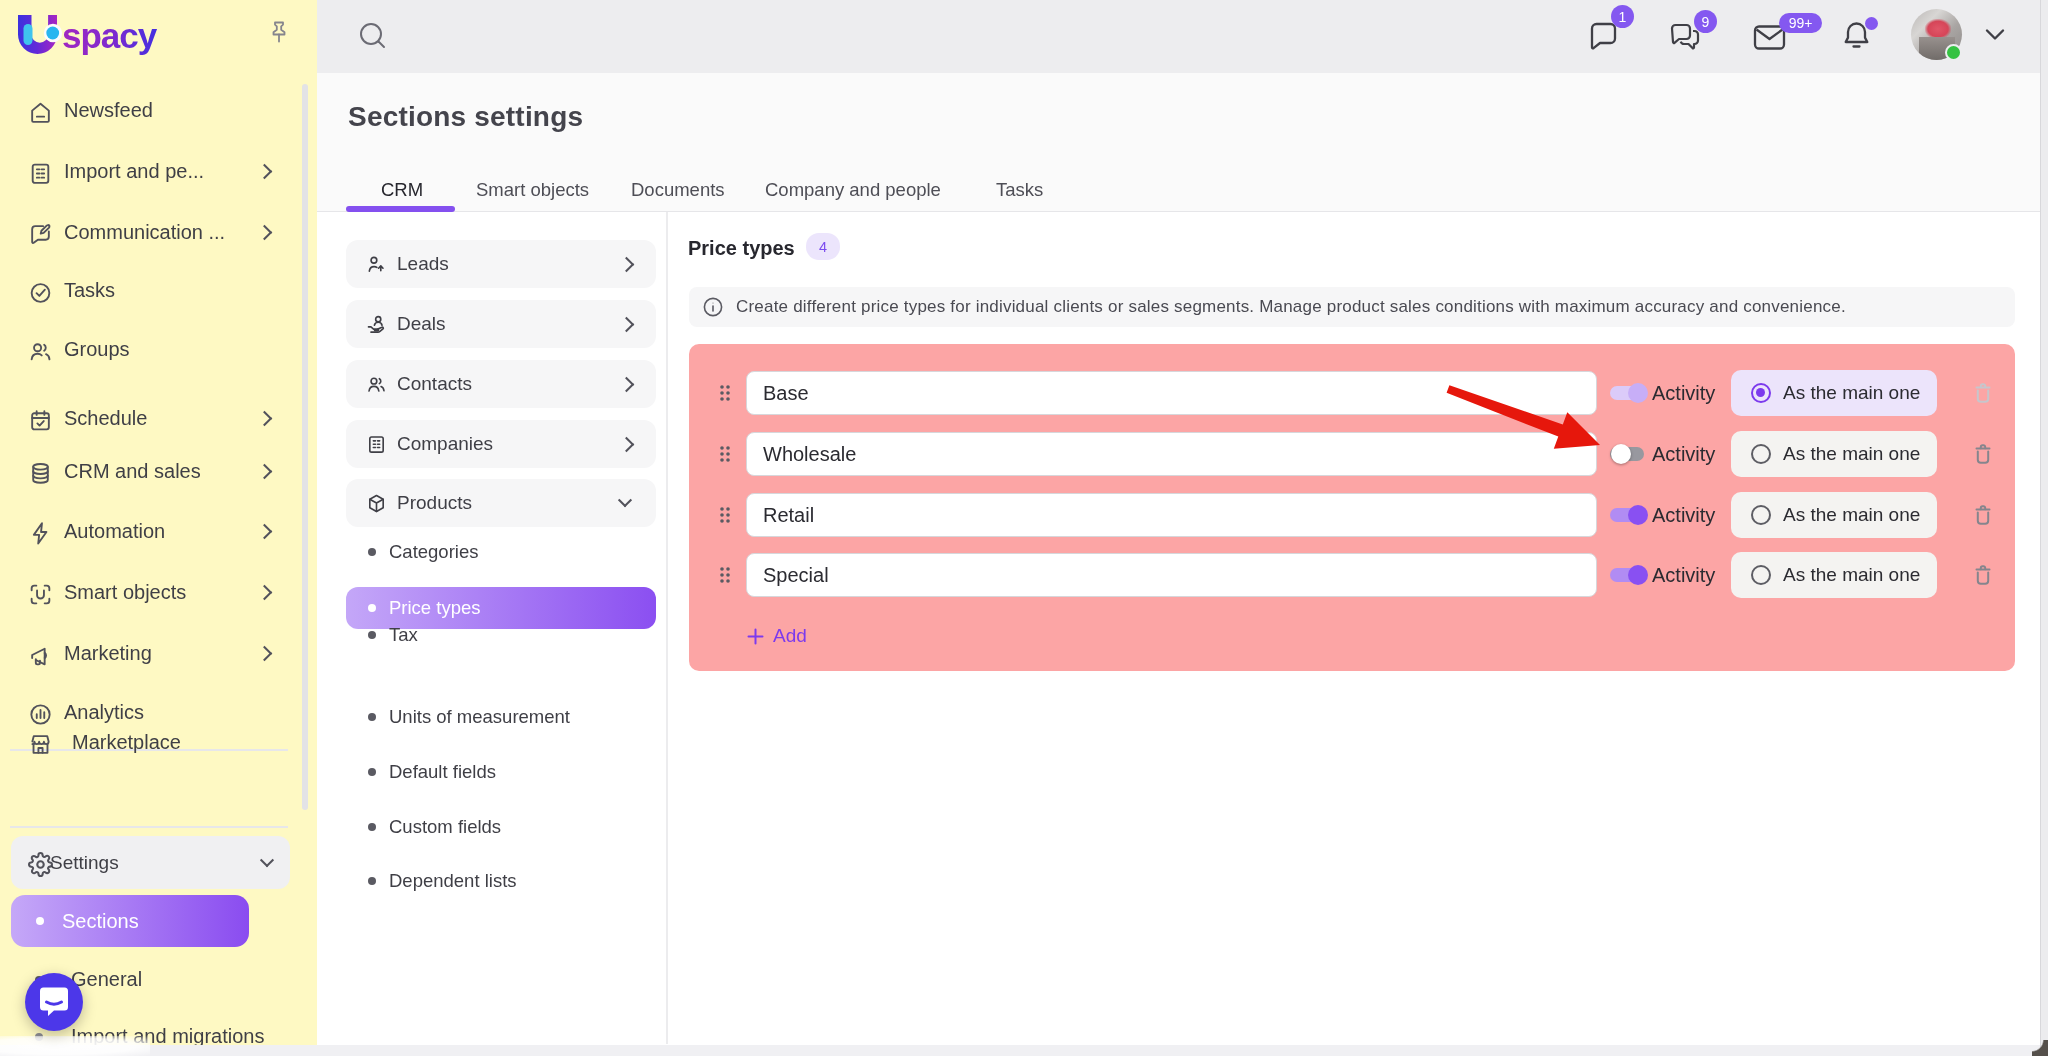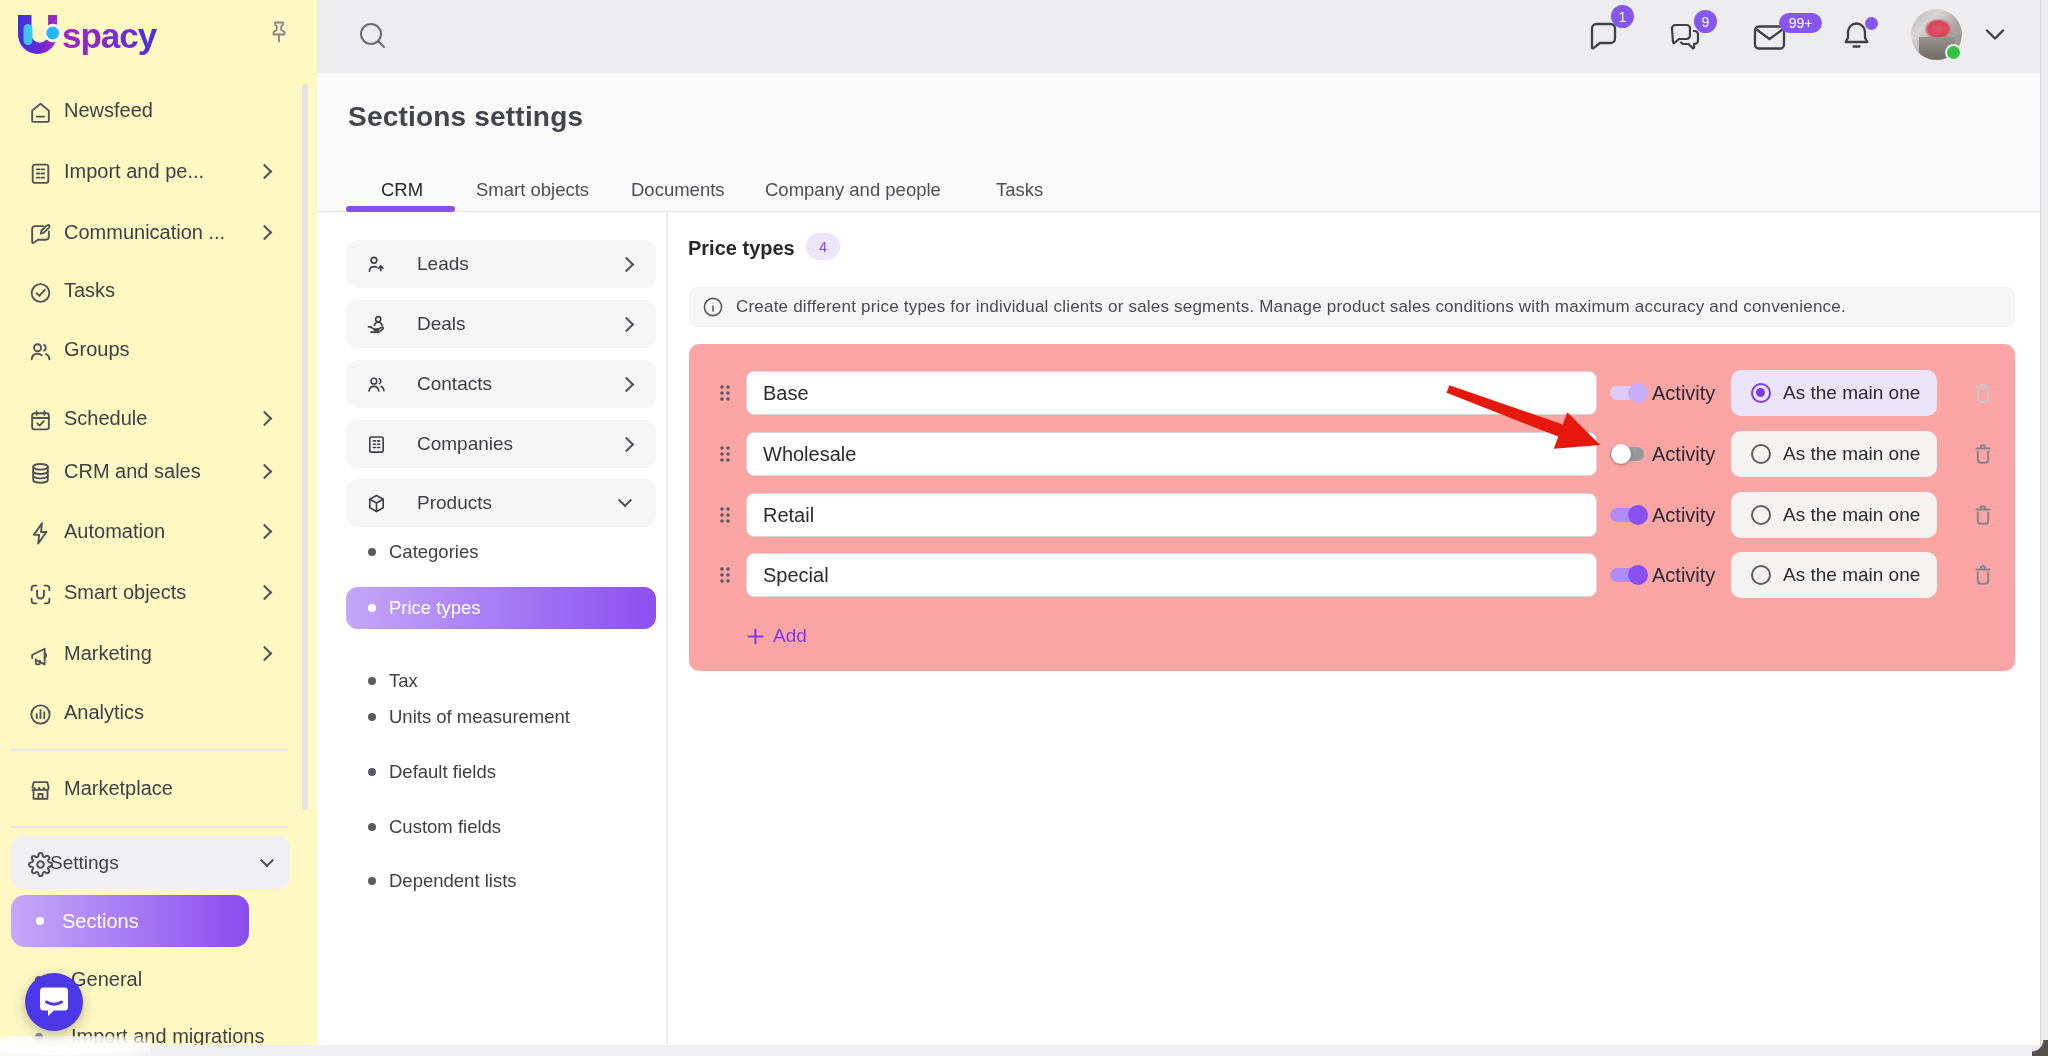--- a/index.html
+++ b/index.html
@@ -9,21 +9,21 @@
 svg{display:block}
 
 #topbar{left:317px;top:0;width:1731px;height:73px;background:#ededef;}
 
 #header{left:317px;top:73px;width:1731px;height:139px;background:#fafafa;border-bottom:1.5px solid #e6e6e9;}
 #title{left:348px;top:101px;font-size:28px;font-weight:bold;color:#44444c;letter-spacing:0.2px;}
 .tab{top:179px;font-size:18.5px;color:#4e4e56;}
 #tabline{left:346px;top:206px;width:109px;height:6px;background:#8450ef;border-radius:3px;}
 
 #vdivider{left:666px;top:212px;width:1.5px;height:832px;background:#ececee;}
-.card{left:346px;width:310px;height:48px;background:#f6f6f7;border-radius:12px;display:flex;align-items:center;padding:0 18px 0 20px;gap:20px;}
+.card{left:346px;width:310px;height:48px;background:#f6f6f7;border-radius:12px;display:flex;align-items:center;padding:0 18px 0 20px;}
 .card .lbl{font-size:19px;color:#3f3f46;margin-left:10px;flex:1}
 .subitem{left:368px;display:flex;align-items:center;font-size:18.5px;color:#3f3f46;height:22px;}
 .dot{width:8px;height:8px;border-radius:50%;background:#5a5a62;margin-right:13px;}
 #ptpill{left:346px;top:587px;width:310px;height:42px;border-radius:12px;
   background:linear-gradient(90deg,#c4a7f8,#8b4ff1);display:flex;align-items:center;padding-left:22px;}
 #ptpill .dot{background:#fff;}
 #ptpill span{color:#fff;font-size:18.5px;}
 
 #ctitle{left:688px;top:237px;font-size:20px;font-weight:700;color:#27272e;}
 #cbadge{left:806px;top:233px;width:34px;height:27px;border-radius:13px;background:#ece5fc;
@@ -133,21 +133,21 @@
       </svg>
     </span>
     <span class="lbl">Products</span>
     <span class="chevd"></span>
   </div>
 <div class="abs subitem" style="top:541px;"><span class="dot"></span>Categories</div>
 <div class="abs" id="ptpill">
     <span class="dot"></span>
     <span>Price types</span>
   </div>
-<div class="abs subitem" style="top:670px;text-align:right;"><span class="dot"></span>Tax</div>
+<div class="abs subitem" style="top:624px;text-align:right;"><span class="dot"></span>Tax</div>
 <div class="abs subitem" style="top:706px;"><span class="dot"></span>Units of measurement</div>
 <div class="abs subitem" style="top:761px;"><span class="dot"></span>Default fields</div>
 <div class="abs subitem" style="top:816px;"><span class="dot"></span>Custom fields</div>
 <div class="abs subitem" style="top:870px;"><span class="dot"></span>Dependent lists</div>
 
 <div class="abs" id="ctitle">Price types</div>
 <div class="abs" id="cbadge">4</div>
 <div class="abs" id="banner">
     <span id="infoic" style="display:inline-flex;">
       <svg width="22" height="22" viewBox="0 0 22 22" fill="none" stroke="#5a5a62" stroke-width="1.6">
@@ -435,21 +435,21 @@
   <div class="mitem" style="top:701px;">
       <span class="ic">
         <svg width="25" height="25" viewBox="0 0 24 24" fill="none" stroke="#52525b" stroke-width="1.8" stroke-linecap="round" stroke-linejoin="round">
           <circle cx="12" cy="12" r="8.8"></circle>
           <path d="M8.4 15.3v-3.6M12 15.3V7.6M15.6 15.3v-5.5"></path>
         </svg>
       </span>
       <span class="lbl">Analytics</span>
     </div>
   <div class="sep" style="top:749px;"></div>
-  <div class="mitem" style="top:777px;">
+  <div class="mitem" style="top:731px;gap:8px;">
       <span class="ic">
         <svg width="25" height="25" viewBox="0 0 24 24" fill="none" stroke="#52525b" stroke-width="1.8" stroke-linecap="round" stroke-linejoin="round">
           <path d="M4.2 9.1 5.5 4h13l1.3 5.1c0 1.4-1 2.5-2.3 2.5-1.2 0-2.2-.9-2.2-2.2 0 1.3-1 2.2-2.3 2.2s-2.3-.9-2.3-2.2c0 1.3-1 2.2-2.2 2.2S6.2 10.7 6.2 9.4c0 1.3-1 2.2-2 2.2"></path>
           <path d="M5.3 11.4V20h13.4v-8.6"></path>
           <path d="M10 20v-4.6h4V20"></path>
         </svg>
       </span>
       <span class="lbl">Marketplace</span>
     </div>
   <div class="sep" style="top:826px;"></div>

